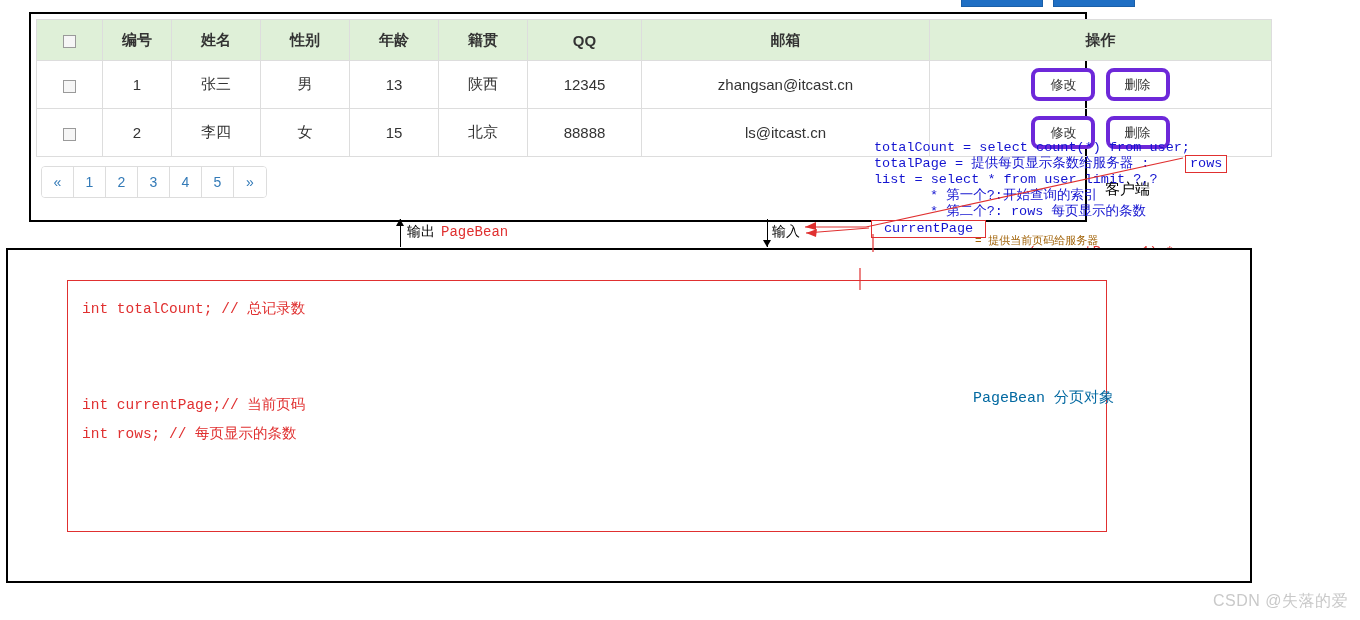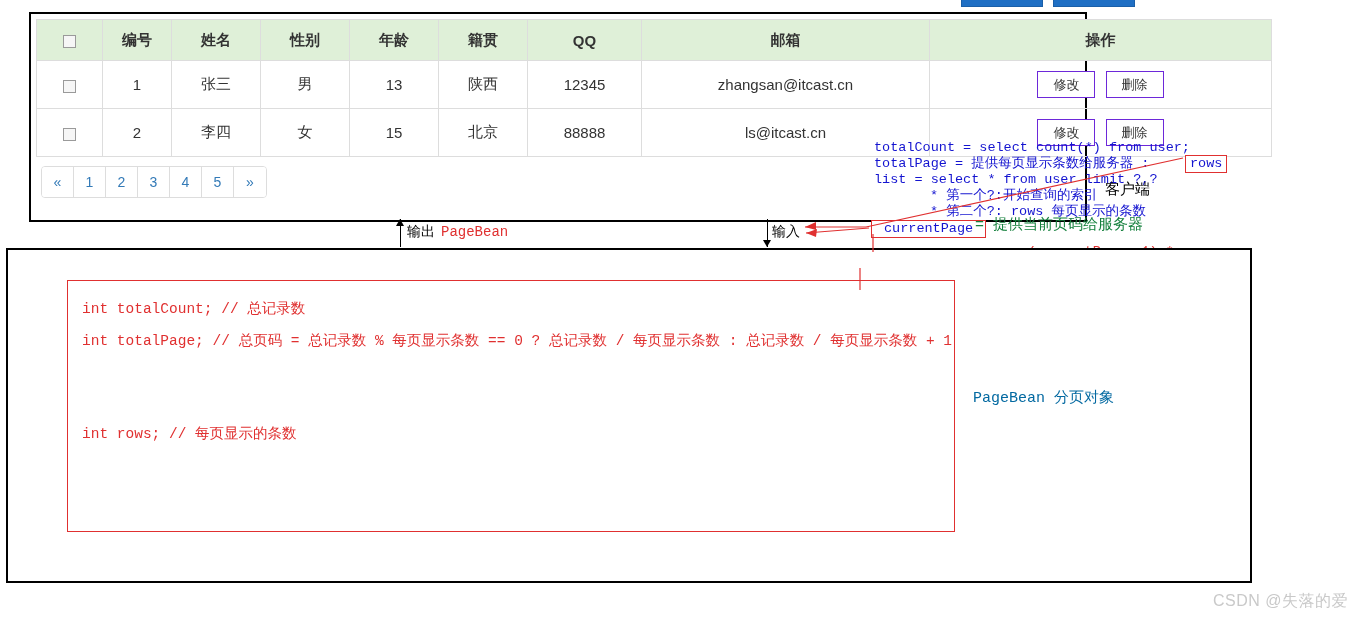--- a/index.html
+++ b/index.html
@@ -76,22 +76,22 @@
     border: 1px solid #9a9a9a;
     background: #f6f6f6;
     box-sizing: border-box;
     vertical-align: middle;
   }
   .act-btn {
     display: inline-block;
     min-width: 38px;
     padding: 5px 9px;
     margin: 0 3px;
-    border: 1px solid #6d28d9;
-    border-radius: 0;
+    border: 4px solid #6d28d9;
+    border-radius: 8px;
     background: #ffffff;
     font-size: 13px;
     color: #333;
     font-family: "Liberation Sans", sans-serif;
     line-height: 1.2;
   }
 
   
   .pager-row {
     position: absolute;
@@ -131,21 +131,21 @@
     position: absolute;
     left: 6px; top: 248px;
     width: 1246px; height: 335px;
     border: 2px solid #000;
     box-sizing: border-box;
     background: #fff;
   }
   .code-box {
     position: absolute;
     left: 59px; top: 30px;
-    width: 888px; height: 252px;
+    width: 1040px; height: 252px;
     border: 1px solid #e03030;
     box-sizing: border-box;
     background: #fff;
   }
   .code-line {
     position: absolute;
     left: 14px;
     color: #e03030;
     font-family: "Liberation Mono", monospace;
     font-size: 14.5px;
@@ -257,24 +257,24 @@
     border: 1px solid #e03030;
     color: #1414d0;
     font-family: "Liberation Mono", monospace;
     font-size: 13.5px;
     padding: 0px 12px;
     background: #fff;
     line-height: 16px;
   }
   .anno-currentpage-rest {
     position: absolute;
-    left: 975px; top: 215px;
-    color: #15803d;
-    font-family: "Liberation Mono", monospace;
-    font-size: 15px;
+    left: 975px; top: 233px;
+    color: #a16207;
+    font-family: "Liberation Mono", monospace;
+    font-size: 11px;
     white-space: nowrap;
   }
   .anno-index {
     position: absolute;
     left: 879px; top: 247px;
     color: #1414d0;
     font-family: "Liberation Mono", monospace;
     font-size: 13.5px;
     white-space: nowrap;
   }
@@ -413,21 +413,21 @@
 
   <div class="arrow-out"></div>
   <div class="lbl-output"><span>输出</span><span class="pb">PageBean</span></div>
 
   <div class="arrow-in"></div>
   <div class="lbl-input">输入</div>
 
   <div class="server-box">
     <div class="code-box">
       <div class="code-line l1">int totalCount; // 总记录数</div>
-      <div class="code-line l2">int totalPage; // 总页码 = 总记录数 % 每页显示条数 == 0 ? 总记录数 / 每页显示条数 : 总记录数 / 每页显示条数 + 1</div>
+      <div class="code-line l4">int currentPage;// 当前页码</div>
       <div class="code-line l5">int rows; // 每页显示的条数</div>
     </div>
   </div>
 
   <div class="pagebean-title">PageBean 分页对象</div>
 
   <svg class="connectors" viewBox="0 0 1360 620">
 
     <line x1="866" y1="227" x2="1183" y2="158" stroke="#e03030" stroke-width="1.2"></line>
     <line x1="805" y1="227" x2="866" y2="227" stroke="#e03030" stroke-width="1.2"></line>

